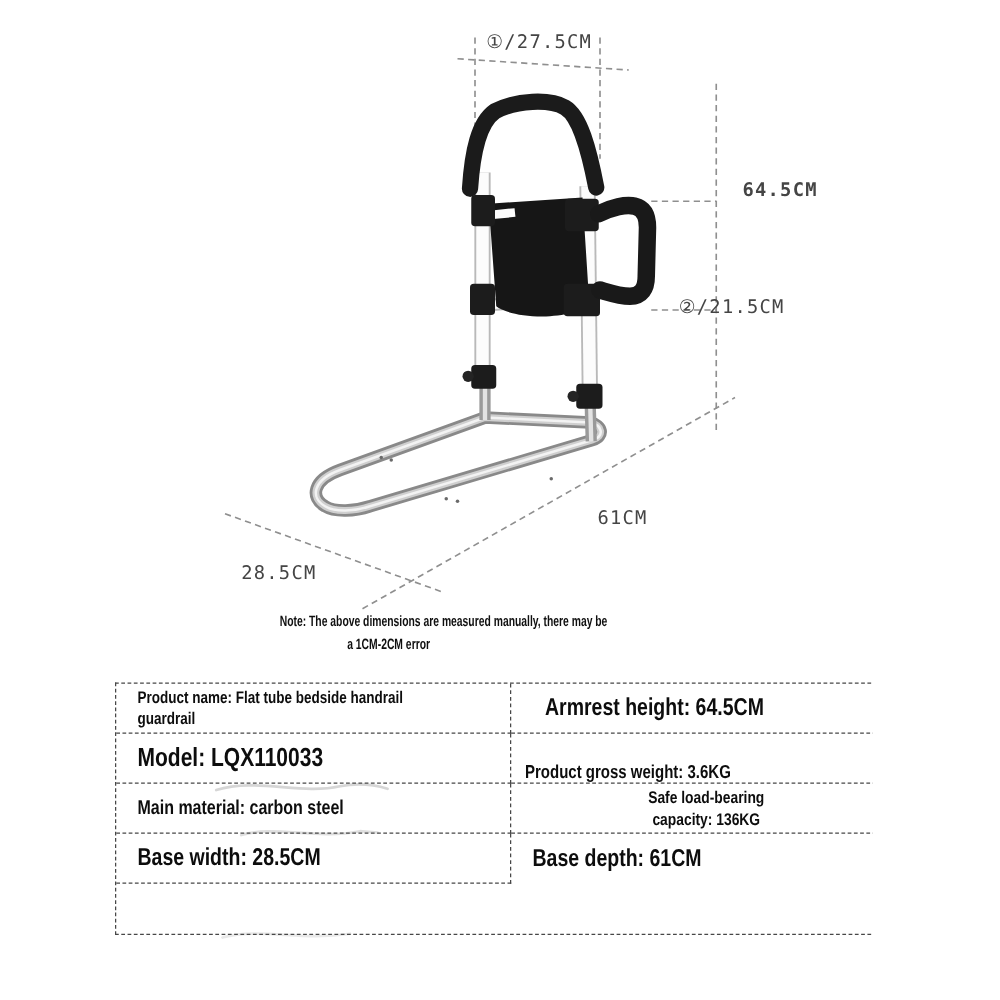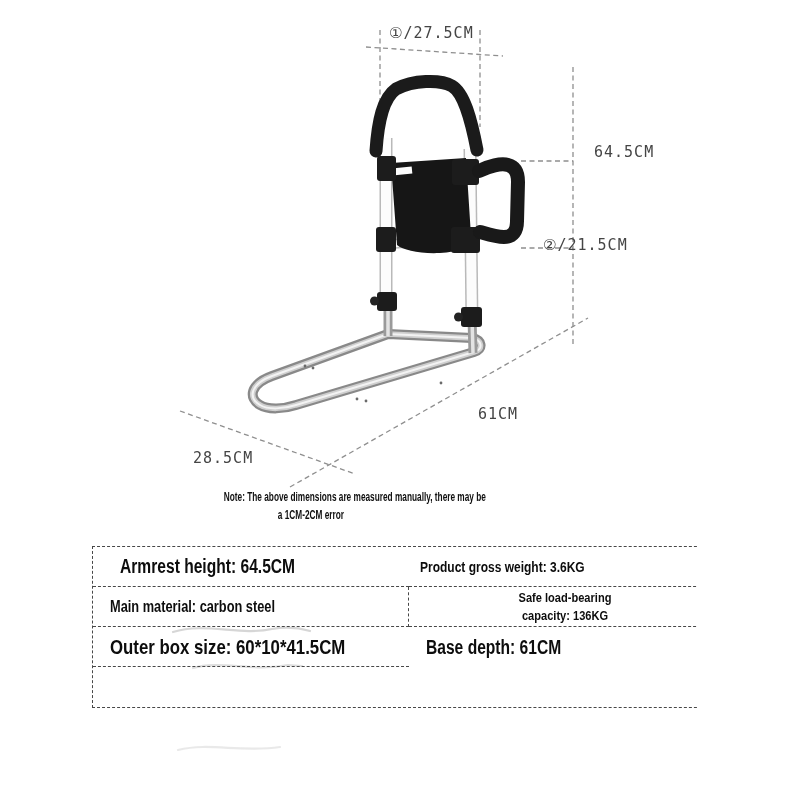--- a/index.html
+++ b/index.html
@@ -115,50 +115,56 @@
     <path d="M376 151 C378 121 383 98 396 89 C413 80 440 79 452 86 C464 93 471 119 477 150" fill="none" stroke="#1b1b1b" stroke-width="13" stroke-linecap="round"></path>
 
     <g fill="none" stroke="#b5b5b5" stroke-width="2.2" stroke-linecap="round">
       <path d="M173 632 C205 622 240 636 272 629 C288 626 300 628 310 631" opacity="0.55"></path>
       <path d="M193 668 C220 660 252 672 288 665 L302 666" opacity="0.45"></path>
       <path d="M178 750 C210 742 240 753 280 747" opacity="0.3"></path>
     </g>
   </svg>
 
   <div class="dim" style="left:389px;top:24px;">①/27.5CM</div>
-  <div class="dim" style="left:594px;top:143px;">64.5CM</div>
+  <div class="dim" style="left:594px;top:143px;font-weight:bold;">64.5CM</div>
   <div class="dim" style="left:543px;top:200px;margin-top:36px;">②/21.5CM</div>
   <div class="dim" style="left:478px;top:405px;">61CM</div>
   <div class="dim" style="left:193px;top:449px;">28.5CM</div>
 
   <div class="note">
     <span class="nl">Note: The above dimensions are measured manually, there may be</span><br>
     <span class="nl">a 1CM-2CM error</span>
   </div>
 
   <div class="spec">
 
+    <div class="cell cl">
+      <span class="cxw fz-s">Product name: Flat tube bedside handrail guardrail</span>
+    </div>
     <div class="cell cr" style="padding-left:27px;">
       <span class="cx fz-xl">Armrest height: 64.5CM</span>
     </div>
 
+    <div class="cell cl">
+      <span class="cx fz-xxl">Model: LQX110033</span>
+    </div>
 
-    <div class="cell cr" style="padding-left:11px;">
+    <div class="cell cr" style="padding-left:11px;align-items:flex-end;">
       <span class="cx fz-m">Product gross weight: 3.6KG</span>
     </div>
 
     <div class="cell cl">
       <span class="cx fz-ml">Main material: carbon steel</span>
     </div>
     <div class="cell cr center">
       <span class="cxc fz-s">Safe load-bearing capacity: 136KG</span>
     </div>
 
-    <div class="cell cr">
-      <span class="cx fz-xxl">Outer box size: 60*10*41.5CM</span>
+    <div class="cell cl">
+      <span class="cx fz-xl">Base width: 28.5CM</span>
     </div>
 
     <div class="cell cl nob">
       <span class="cx fz-xl">Base depth: 61CM</span>
     </div>
     <div class="cell cr nob">
       <span class="cx fz-xl"></span>
     </div>
 
   </div>

